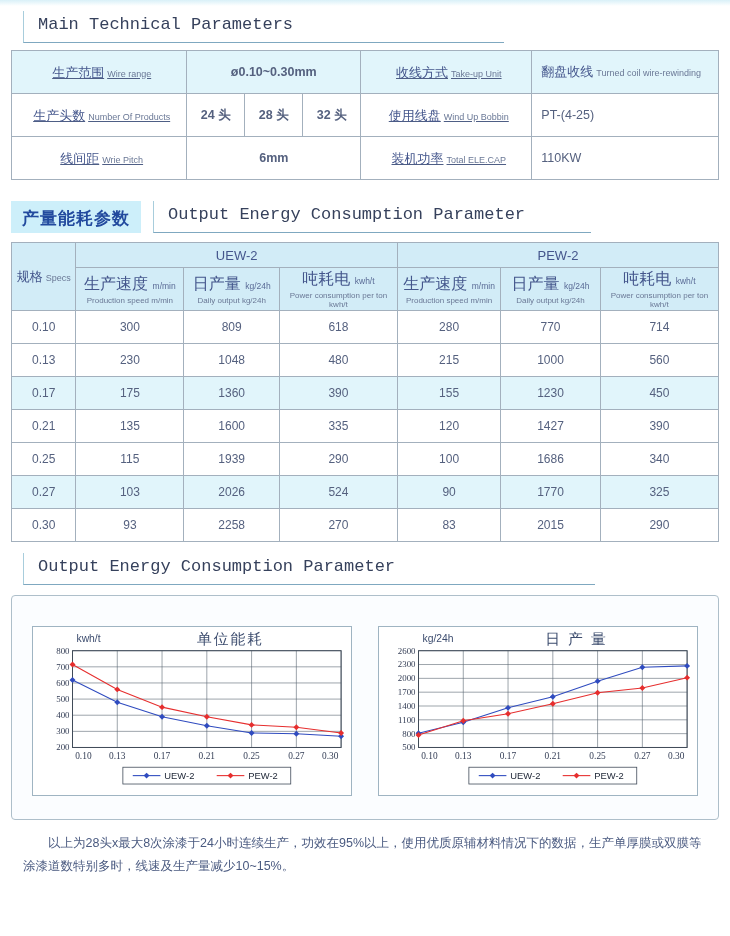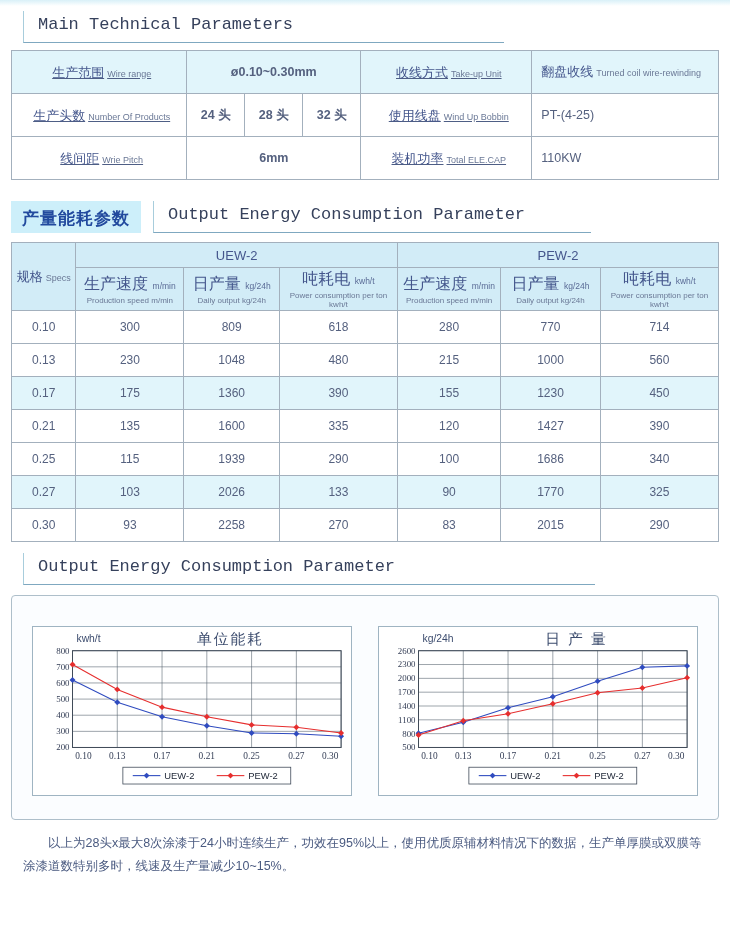--- a/index.html
+++ b/index.html
@@ -177,21 +177,21 @@
           <td>1939</td>
           <td>290</td>
           <td>100</td>
           <td>1686</td>
           <td>340</td>
         </tr>
         <tr class="hl">
           <td class="specs">0.27</td>
           <td>103</td>
           <td>2026</td>
-          <td>133</td>
+          <td>524</td>
           <td>90</td>
           <td>1770</td>
           <td>325</td>
         </tr>
         <tr>
           <td class="specs">0.30</td>
           <td>93</td>
           <td>2258</td>
           <td>270</td>
           <td>83</td>

